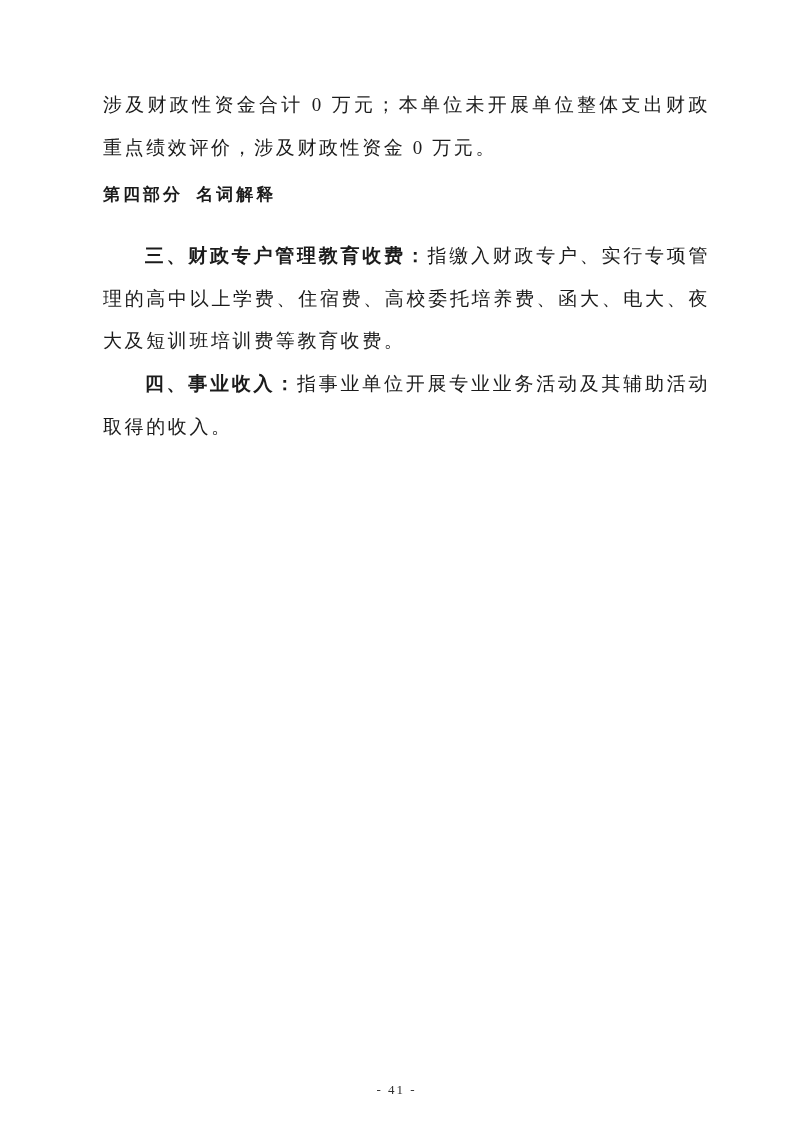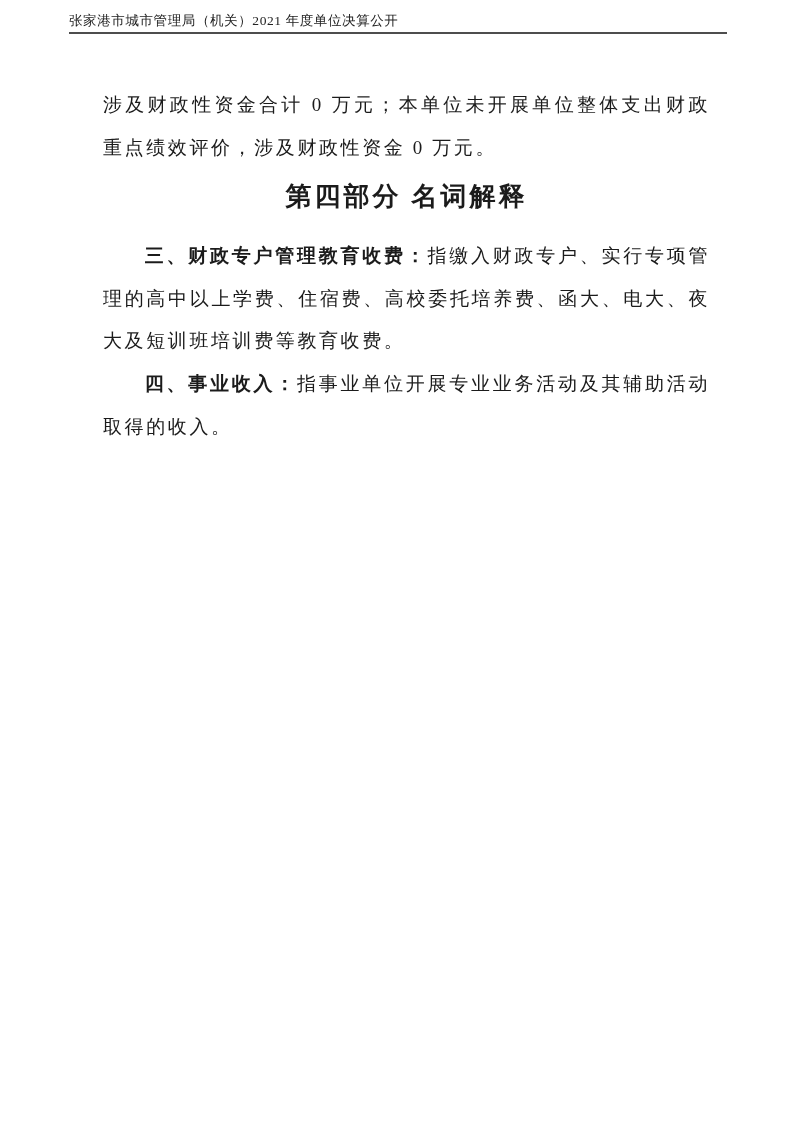--- a/index.html
+++ b/index.html
@@ -54,24 +54,24 @@
     padding: 0;
   }
   .para.indent {
     text-indent: 2.2em;
   }
   .term-lead {
     font-weight: bold;
     font-family: "Liberation Sans", sans-serif;
   }
   .section-heading {
-    font-size: 26px;
+    font-size: 17px;
     font-weight: bold;
-    font-family: Liberation Sans, sans-serif;
-    text-align: center;
+    font-family: Liberation Mono, monospace;
+    text-align: left;
     text-indent: 0;
     letter-spacing: 3px;
     line-height: 52px;
     margin: 1px 0 13px 0;
   }
   
   .page-footer {
     position: absolute;
     top: 1082px;
     left: 0;
@@ -80,37 +80,36 @@
     font-size: 13px;
     letter-spacing: 2px;
     color: #2e2e2e;
   }
 </style>
 </head>
 <body>
 
 <div class="page">
 
-  <header class="page-header">
-    <div class="header-title">张家港市城市管理局（机关）2021 年度单位决算公开</div>
-    <div class="header-rule"></div>
-  </header>
 
   <main class="doc-body">
 
     <p class="para">涉及财政性资金合计 0 万元；本单位未开展单位整体支出财政重点绩效评价，涉及财政性资金 0 万元。</p>
 
 
     <h1 class="section-heading">第四部分 名词解释</h1>
 
 
 
     <p class="para indent"><span class="term-lead">三、财政专户管理教育收费：</span><span>指缴入财政专户、实行专项管理的高中以上学费、住宿费、高校委托培养费、函大、电大、夜大及短训班培训费等教育收费。</span></p>
 
     <p class="para indent"><span class="term-lead">四、事业收入：</span><span>指事业单位开展专业业务活动及其辅助活动取得的收入。</span></p>
 
 
 
 
   </main>
 
+  <footer class="page-footer">
+    <span>- 41 -</span>
+  </footer>
 
 </div>
 
 </body></html>

